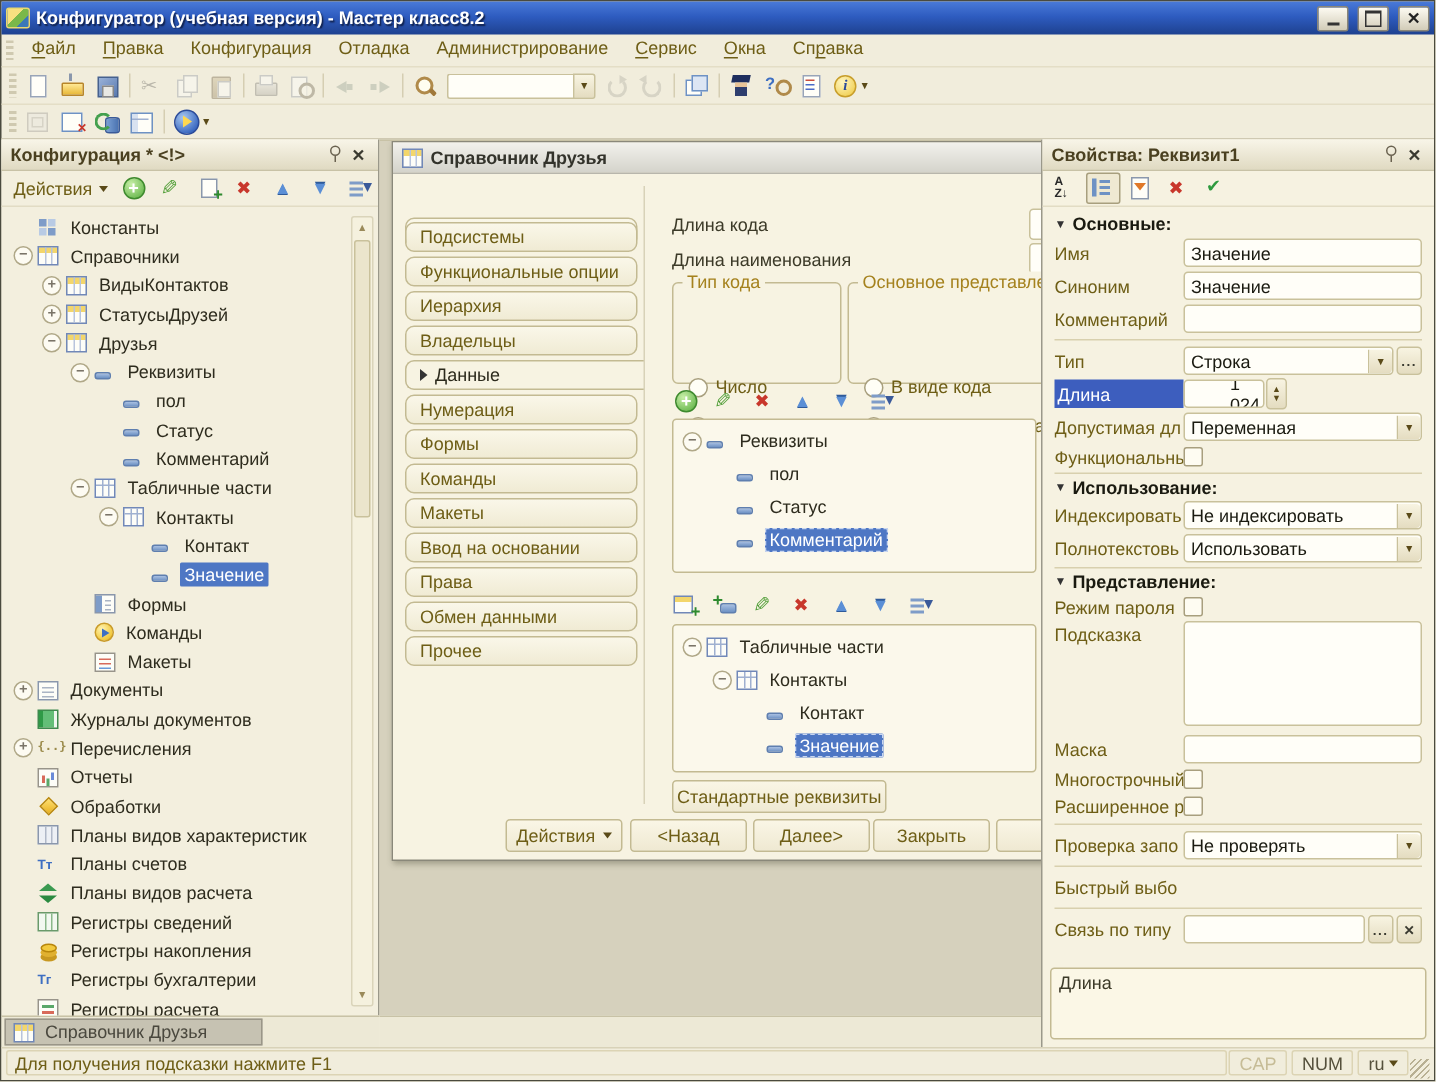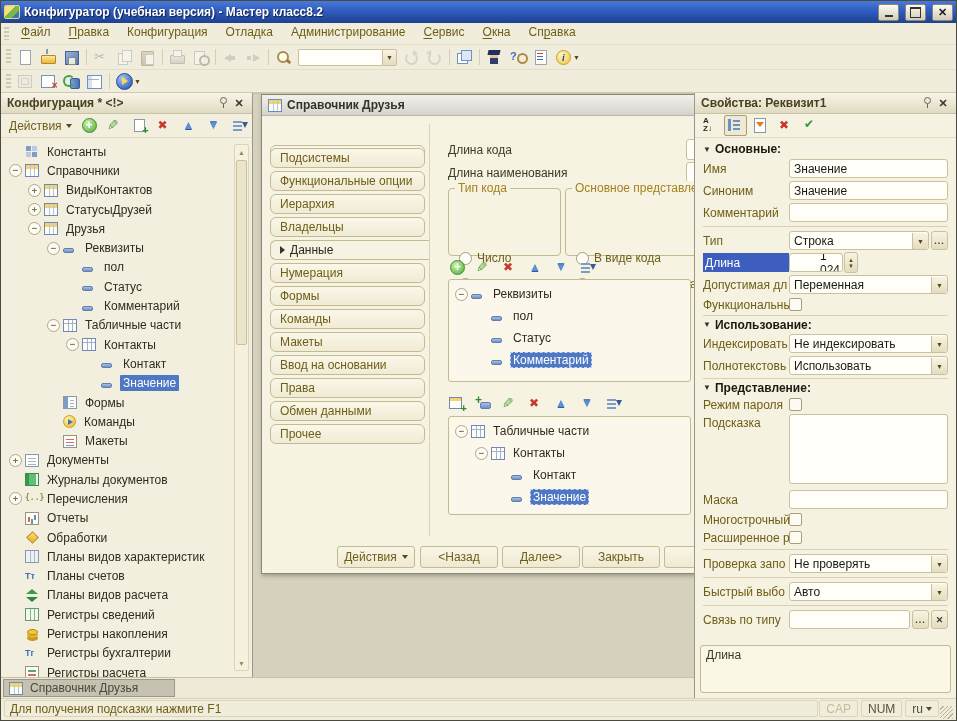--- a/index.html
+++ b/index.html
@@ -662,20 +662,21 @@
                   <span class="ic ic-dash"></span>
                   <span class="tlabel">Контакт</span>
                 </div>
                 <div class="trow2 sel" style="padding-left: 40px;">
                   <span class="exp sp"></span>
                   <span class="ic ic-dash"></span>
                   <span class="tlabel">Значение</span>
                 </div>
               </div>
 
+            <div class="btn" style="left:186px;top:404px;width:143px">Стандартные реквизиты</div>
             <div class="ed-footer" id="ed-footer">
                 <div class="btn" style="left: 75px; width: 78px; top: 0px;">
                   <span>Действия</span>
                   <span class="drop-caret"></span>
                 </div>
                 <div class="btn" style="left: 158px; width: 78px; top: 0px;">
                   <span>&lt;Назад</span>
                 </div>
                 <div class="btn" style="left: 240px; width: 78px; top: 0px;">
                   <span>Далее&gt;</span>
@@ -806,23 +807,20 @@
           <div class="pdiv"></div>
           <div class="prow">
             <span class="plabel">Проверка запо</span>
             <span class="pbox combo">
               <span>Не проверять</span>
             </span>
           </div>
           <div class="pdiv"></div>
           <div class="prow">
             <span class="plabel">Быстрый выбо</span>
-            <span class="pbox combo">
-              <span>Авто</span>
-            </span>
           </div>
           <div class="pdiv"></div>
           <div class="prow">
             <span class="plabel">Связь по типу</span>
             <span class="pbox">
               <span></span>
             </span>
             <span class="sq-btn sq-dots"></span>
             <span class="sq-btn sq-x"></span>
           </div>

